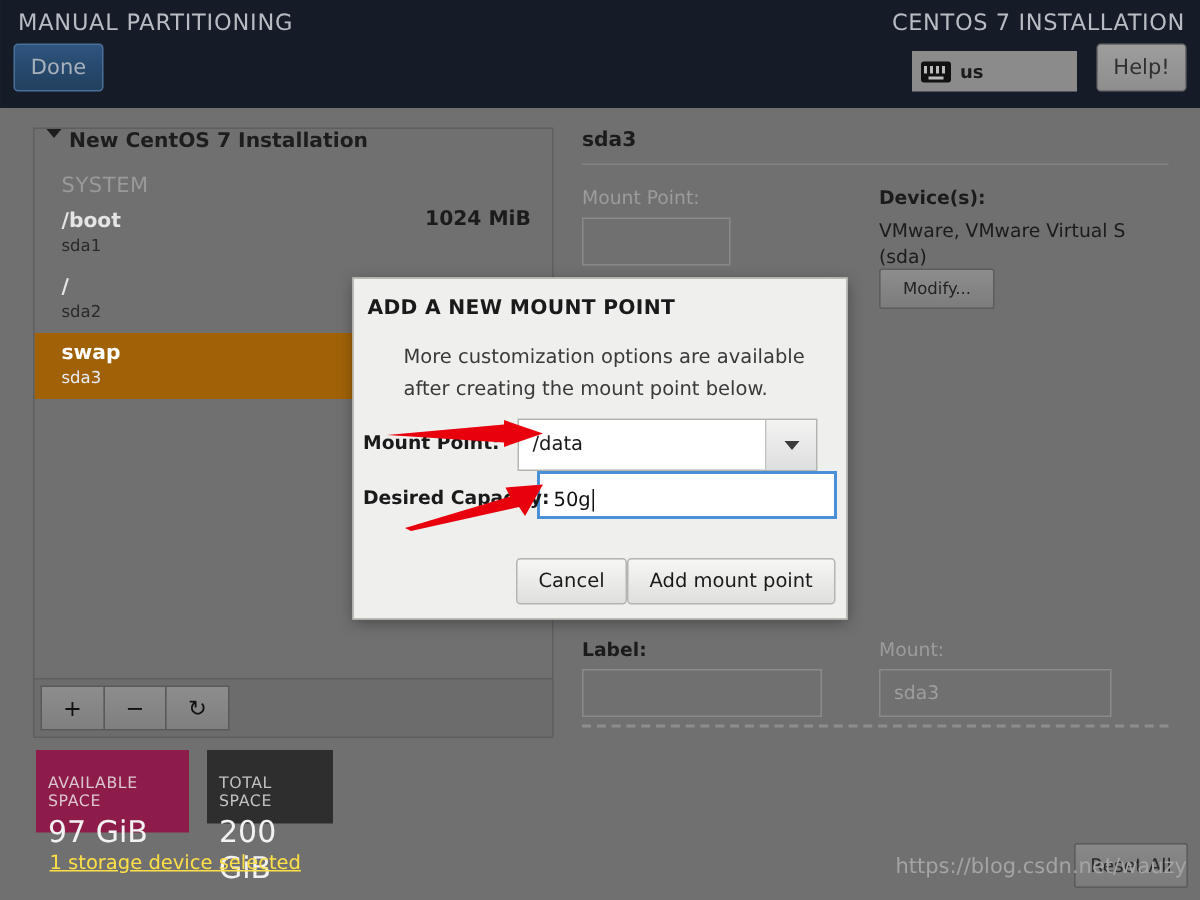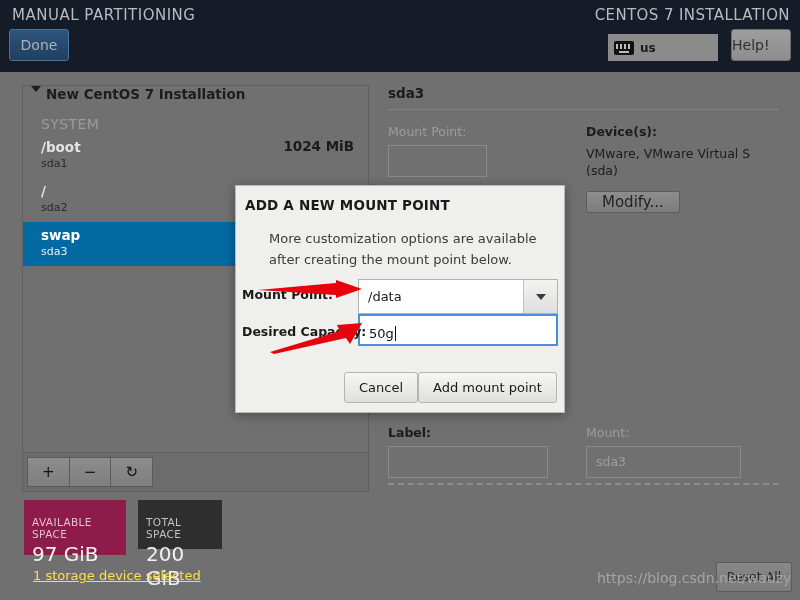--- a/index.html
+++ b/index.html
@@ -73,21 +73,21 @@
   .kbd-label {
     margin-left: 6px; font-size: 12px; font-weight: bold; color: #1a1a1a;
   }
   .help-btn {
     position: absolute; left: 731px; top: 29px;
     width: 60px; height: 32px;
     background: linear-gradient(180deg,#9d9d9d 0%, #8e8e8e 100%);
     border: 1px solid #6e6e6e;
     border-radius: 3px;
     color: #303030; font-size: 14px;
-    line-height: 30px; text-align: left;
+    line-height: 30px; text-align: center;
     cursor: pointer;
   }
 
   
   .left-panel {
     position: absolute; left: 22px; top: 85px;
     width: 347px; height: 405px;
     border: 1px solid #5f5f5f;
     background: #707070;
     overflow: hidden;
@@ -106,21 +106,21 @@
   }
   .group-label {
     padding: 4px 0 2px 18px;
     font-size: 14px; color: #9a9a9a; letter-spacing: .4px;
   }
   .part-row {
     position: relative;
     height: 44px; padding: 3px 10px 0 18px;
     cursor: pointer;
   }
-  .part-row.selected { background: #0369a1; }
+  .part-row.selected { background: #a16207; }
   .part-name {
     font-size: 13.5px; font-weight: bold; color: #e5e5e5;
     line-height: 20px;
   }
   .part-row.selected .part-name { color: #ffffff; }
   .part-dev {
     font-size: 11px; color: #2a2a2a; line-height: 14px;
   }
   .part-row.selected .part-dev { color: #e6edf5; }
   .part-size {
@@ -187,26 +187,25 @@
   .rp-label.dark { color: #1b1b1b; font-weight: bold; }
   .rp-input {
     width: 99px; height: 32px;
     border: 1px solid #8a8a8a; background: #707070;
   }
   .rp-input.wide { width: 160px; }
   .rp-text {
     font-size: 12.5px; color: #1b1b1b; line-height: 17px;
   }
   .rp-btn {
-    margin-top: 12px;
     display: inline-block;
-    padding: 1px 15px;
+    padding: 6px 15px;
     background: linear-gradient(180deg,#8d8d8d 0%, #7c7c7c 100%);
     border: 1px solid #5d5d5d; border-radius: 2px;
-    font-size: 15px; color: #232323;
+    font-size: 11px; color: #232323;
     cursor: pointer;
   }
   .rp-row2 { position: absolute; left: 0; top: 340px; display: flex; }
   .rp-input.ro {
     width: 155px; height: 32px;
     border: 1px solid #8a8a8a; background: #707070;
     color: #9e9e9e; font-size: 12.5px;
     padding: 7px 0 0 9px;
   }
   .rp-dashed {
@@ -250,21 +249,21 @@
   }
   .dlg-lbl-mp {
     position: absolute; left: 7px; top: 287px;
     font-size: 12.5px; font-weight: bold; color: #1a1a1a;
   }
   .dlg-lbl-dc {
     position: absolute; left: 7px; top: 324px;
     font-size: 12.5px; font-weight: bold; color: #1a1a1a;
   }
   .combo {
-    position: absolute; left: 122px; top: 93px;
+    position: absolute; left: 109px; top: 93px;
     width: 200px; height: 35px;
     border: 1px solid #b3b3b0;
     background: #ffffff;
     display: flex;
   }
   .combo-val {
     flex: 1; padding: 9px 0 0 9px;
     font-size: 13px; color: #1a1a1a;
   }
   .combo-arrow {

